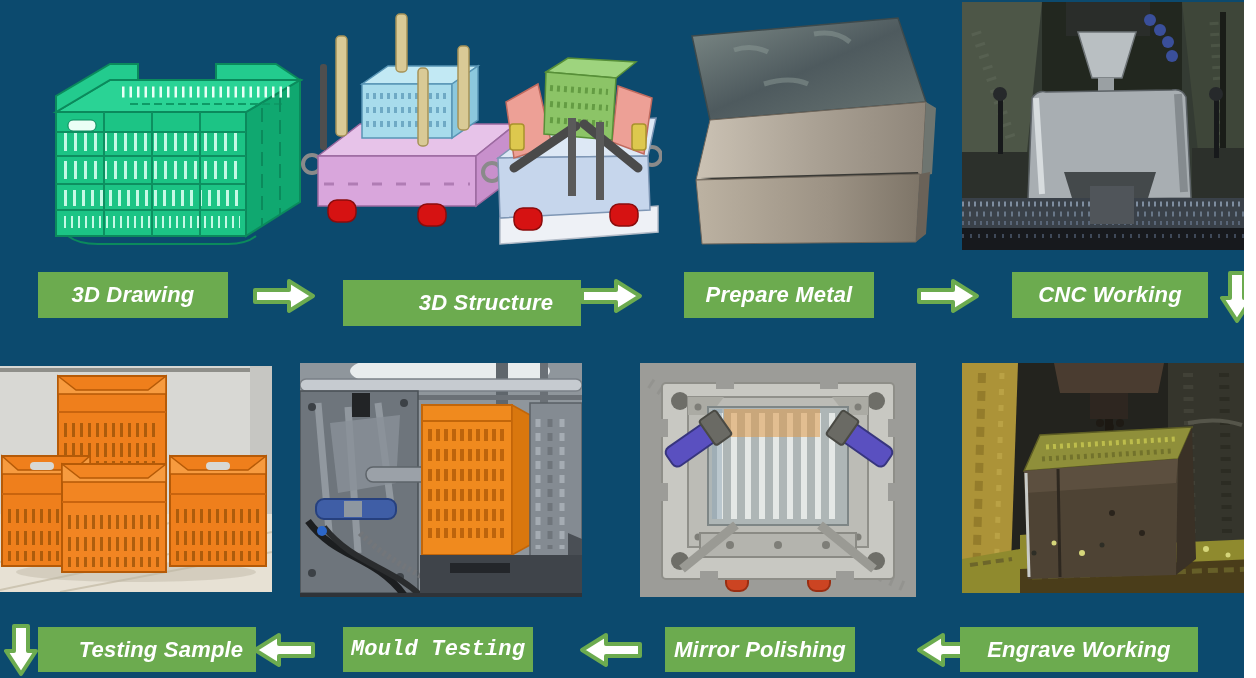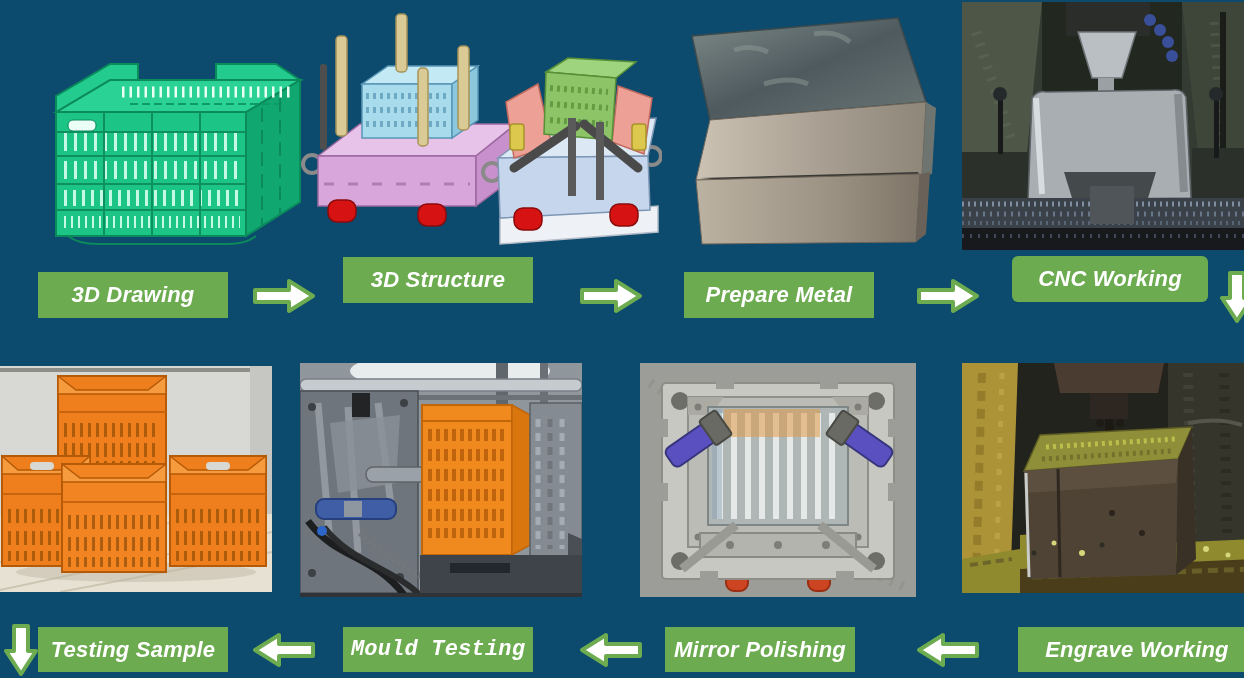--- a/index.html
+++ b/index.html
@@ -166,37 +166,37 @@
   </div>
 
   <div class="step" style="left:38px;top:272px;width:190px;">3D Drawing</div>
 
   <div class="arrow" style="left:252px;top:276px;width:64px;height:40px;">
     <svg viewBox="0 0 64 40">
         <path d="M3 14 H37 V5 L61 20 L37 35 V26 H3 Z" fill="#ffffff" stroke="#6CAB4F" stroke-width="4" stroke-linejoin="round"></path>
       </svg>
   </div>
 
-  <div class="step" style="left:343px;top:257px;width:190px;">3D Structure</div>
+  <div class="step" style="left:343px;top:280px;width:190px;padding-left:48px;">3D Structure</div>
 
   <div class="arrow" style="left:579px;top:276px;width:64px;height:40px;">
     <svg viewBox="0 0 64 40">
         <path d="M3 14 H37 V5 L61 20 L37 35 V26 H3 Z" fill="#ffffff" stroke="#6CAB4F" stroke-width="4" stroke-linejoin="round"></path>
       </svg>
   </div>
 
   <div class="step" style="left:684px;top:272px;width:190px;">Prepare Metal</div>
 
   <div class="arrow" style="left:916px;top:276px;width:64px;height:40px;">
     <svg viewBox="0 0 64 40">
         <path d="M3 14 H37 V5 L61 20 L37 35 V26 H3 Z" fill="#ffffff" stroke="#6CAB4F" stroke-width="4" stroke-linejoin="round"></path>
       </svg>
   </div>
 
-  <div class="step" style="left:1012px;top:256px;width:196px;border-radius:6px;">CNC Working</div>
+  <div class="step" style="left:1012px;top:272px;width:196px;">CNC Working</div>
 
   <div class="arrow" style="left:1220px;top:270px;width:34px;height:54px;">
     <svg viewBox="0 0 34 54">
         <path d="M10 3 H24 V28 H32 L17 51 L2 28 H10 Z" fill="#ffffff" stroke="#6CAB4F" stroke-width="4" stroke-linejoin="round"></path>
       </svg>
   </div>
 
   <div class="photo" style="left:0px;top:366px;width:272px;height:226px;">
     <svg viewBox="0 0 272 226">
       <rect width="272" height="148" fill="#D8D8D4"></rect>
@@ -408,21 +408,21 @@
         <circle cx="140" cy="182" r="2.5" fill="#2E2E26"></circle>
     </svg>
   </div>
 
   <div class="arrow" style="left:4px;top:623px;width:34px;height:54px;">
     <svg viewBox="0 0 34 54">
         <path d="M10 3 H24 V28 H32 L17 51 L2 28 H10 Z" fill="#ffffff" stroke="#6CAB4F" stroke-width="4" stroke-linejoin="round"></path>
       </svg>
   </div>
 
-  <div class="step r2" style="left:38px;top:627px;width:190px;">Testing Sample</div>
+  <div class="step r2" style="left:38px;top:627px;width:190px;padding-left:28px;">Testing Sample</div>
 
   <div class="arrow" style="left:252px;top:630px;width:64px;height:40px;">
     <svg viewBox="0 0 64 40">
         <path d="M61 14 H27 V5 L3 20 L27 35 V26 H61 Z" fill="#ffffff" stroke="#6CAB4F" stroke-width="4" stroke-linejoin="round"></path>
       </svg>
   </div>
 
   <div class="step r2" style="left:343px;top:627px;width:190px;font-family:Liberation Mono, monospace;">Mould Testing</div>
 
   <div class="arrow" style="left:579px;top:630px;width:64px;height:40px;">
@@ -432,15 +432,15 @@
   </div>
 
   <div class="step r2" style="left:665px;top:627px;width:190px;">Mirror Polishing</div>
 
   <div class="arrow" style="left:916px;top:630px;width:64px;height:40px;">
     <svg viewBox="0 0 64 40">
         <path d="M61 14 H27 V5 L3 20 L27 35 V26 H61 Z" fill="#ffffff" stroke="#6CAB4F" stroke-width="4" stroke-linejoin="round"></path>
       </svg>
   </div>
 
-  <div class="step r2" style="left:1018px;top:627px;width:238px;">Engrave Working</div>
+  <div class="step r2" style="left:960px;top:627px;width:238px;">Engrave Working</div>
 
 </div>
 
 </body></html>

